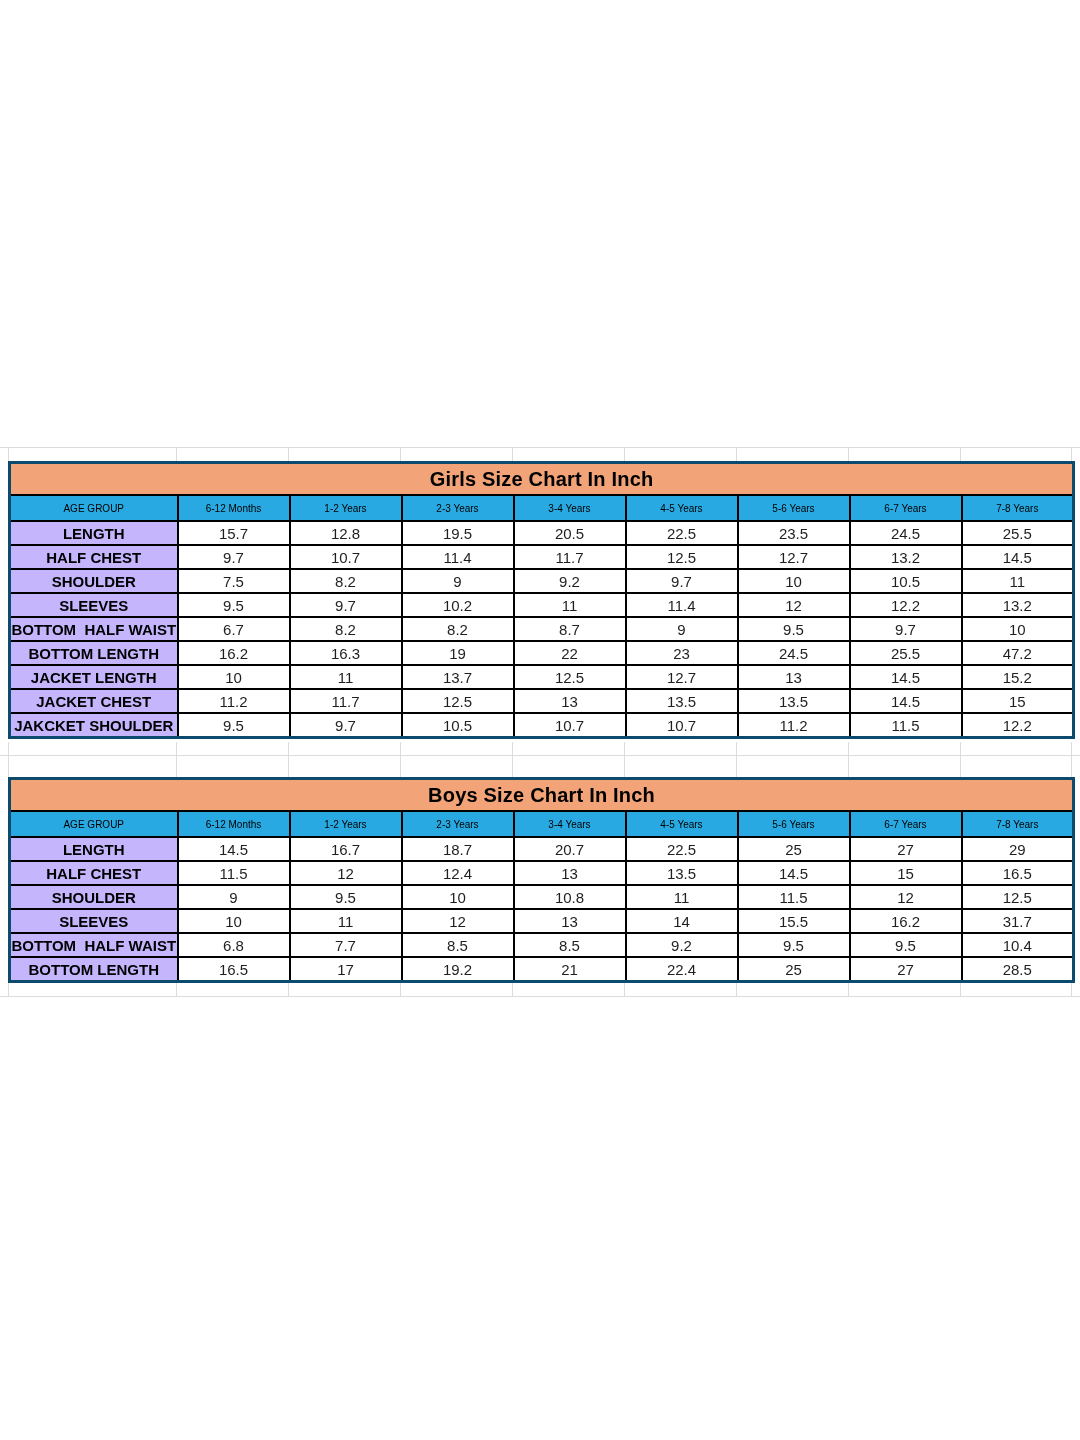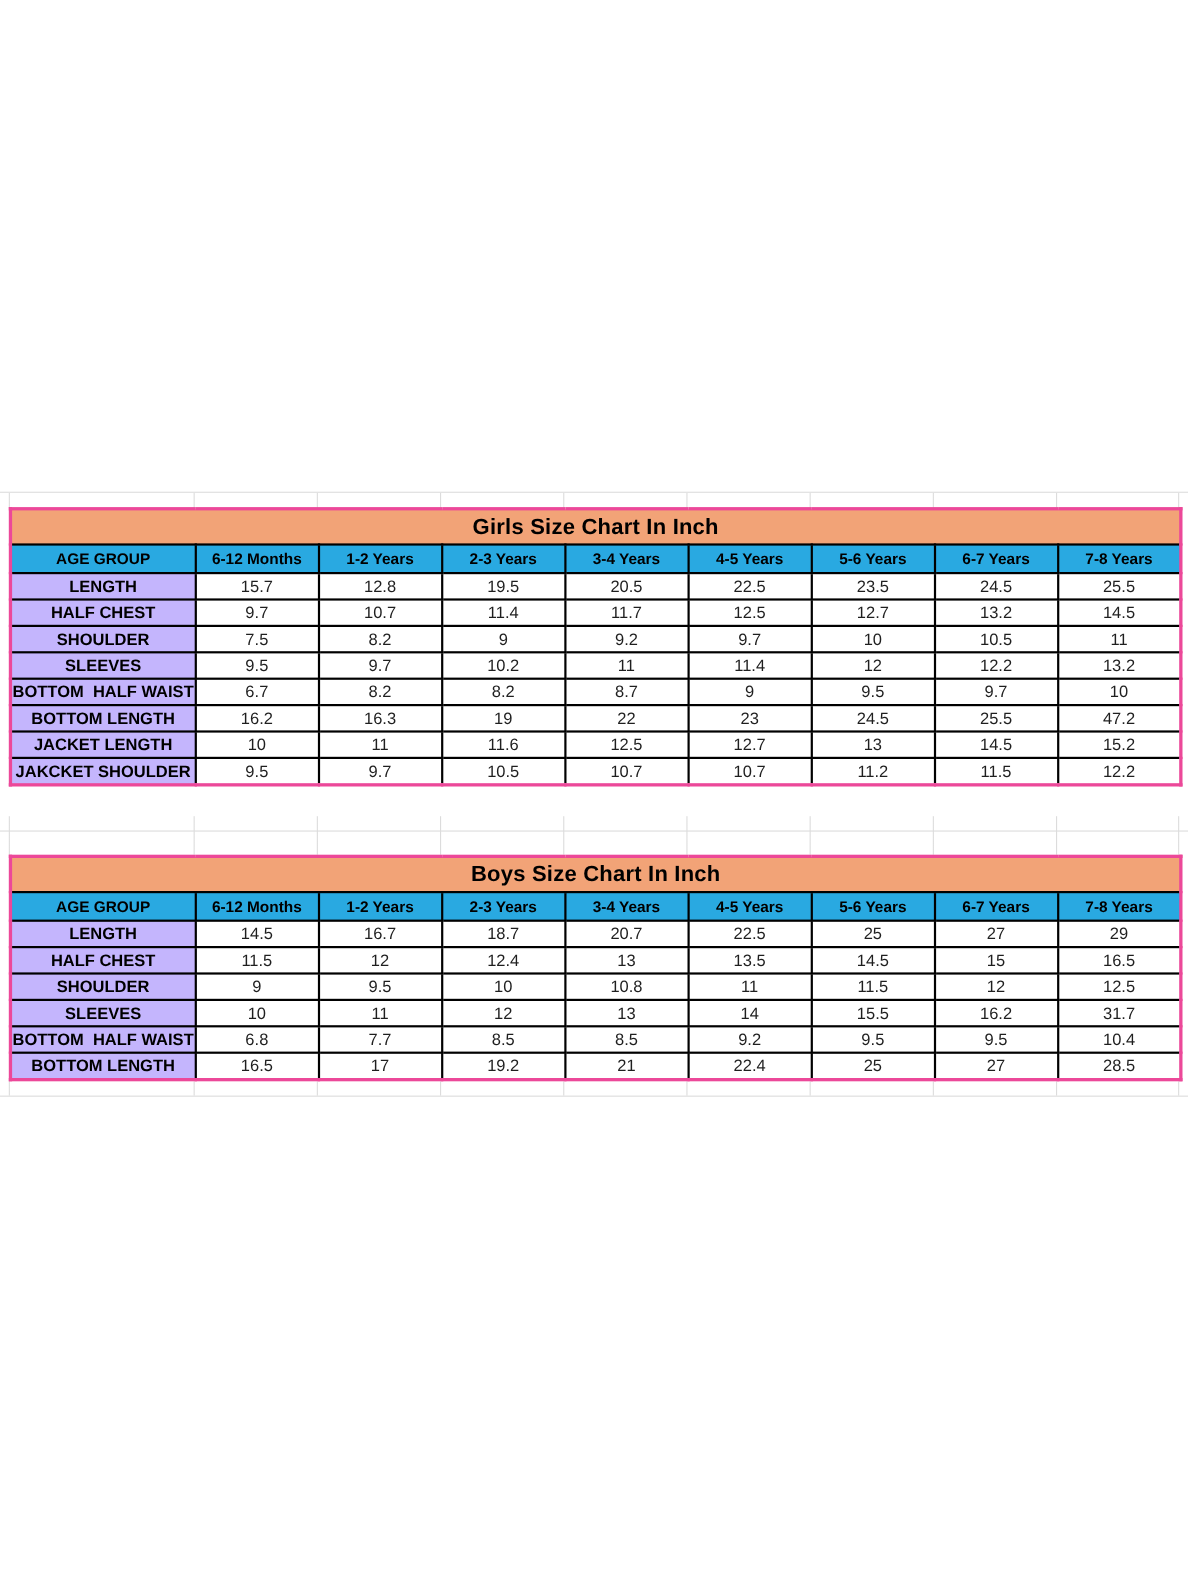--- a/index.html
+++ b/index.html
@@ -27,37 +27,37 @@
   }
   #band-top{top:447px;height:14px;border-top:1px solid var(--grid_line,#dcdcdc);}
   #band-mid{top:742px;height:35px;}
   #band-mid::after{content:"";position:absolute;left:0;top:13px;width:1080px;height:1px;background:var(--grid_line,#dcdcdc);}
   #band-bottom{top:983px;height:13px;border-bottom:1px solid var(--grid_line,#dcdcdc);}
 
   
   .size-table{
     position:absolute;left:8px;width:1064px;
     border-collapse:collapse;table-layout:fixed;
-    border:3px solid #ec4899;
+    border:3px solid #0c4a6e;
   }
   #table-0{top:461px;}
   #table-1{top:777px;}
   .size-table col.c0{width:168px;}
   .size-table col.cv{width:112px;}
   .size-table th,.size-table td{
     border:2px solid #000;text-align:center;vertical-align:middle;padding:0;
   }
   .title-cell{
     background:var(--title_bg,#F2A377);
     font-weight:bold;font-size:20px;height:30px;
     border:3px solid #000;letter-spacing:.2px;
   }
   .head-cell{
     background:var(--header_bg,#29A9E1);
-    font-weight:bold;font-size:14px;height:24px;
+    font-weight:normal;font-size:10px;height:24px;
     border:3px solid #000;
   }
   .label-cell{
     font-weight:bold;font-size:15px;height:22px;
     white-space:pre-wrap;background:#c4b5fd;
   }
   .value-cell{
     font-size:15px;color:#1f1f1f;background:#fff;
   }
 </style>
@@ -160,26 +160,37 @@
         <td class="value-cell">22</td>
         <td class="value-cell">23</td>
         <td class="value-cell">24.5</td>
         <td class="value-cell">25.5</td>
         <td class="value-cell">47.2</td>
       </tr>
       <tr>
         <th class="label-cell">JACKET LENGTH</th>
         <td class="value-cell">10</td>
         <td class="value-cell">11</td>
-        <td class="value-cell">11.6</td>
+        <td class="value-cell">13.7</td>
         <td class="value-cell">12.5</td>
         <td class="value-cell">12.7</td>
         <td class="value-cell">13</td>
         <td class="value-cell">14.5</td>
         <td class="value-cell">15.2</td>
+      </tr>
+      <tr>
+        <th class="label-cell">JACKET CHEST</th>
+        <td class="value-cell">11.2</td>
+        <td class="value-cell">11.7</td>
+        <td class="value-cell">12.5</td>
+        <td class="value-cell">13</td>
+        <td class="value-cell">13.5</td>
+        <td class="value-cell">13.5</td>
+        <td class="value-cell">14.5</td>
+        <td class="value-cell">15</td>
       </tr>
       <tr>
         <th class="label-cell">JAKCKET SHOULDER</th>
         <td class="value-cell">9.5</td>
         <td class="value-cell">9.7</td>
         <td class="value-cell">10.5</td>
         <td class="value-cell">10.7</td>
         <td class="value-cell">10.7</td>
         <td class="value-cell">11.2</td>
         <td class="value-cell">11.5</td>

